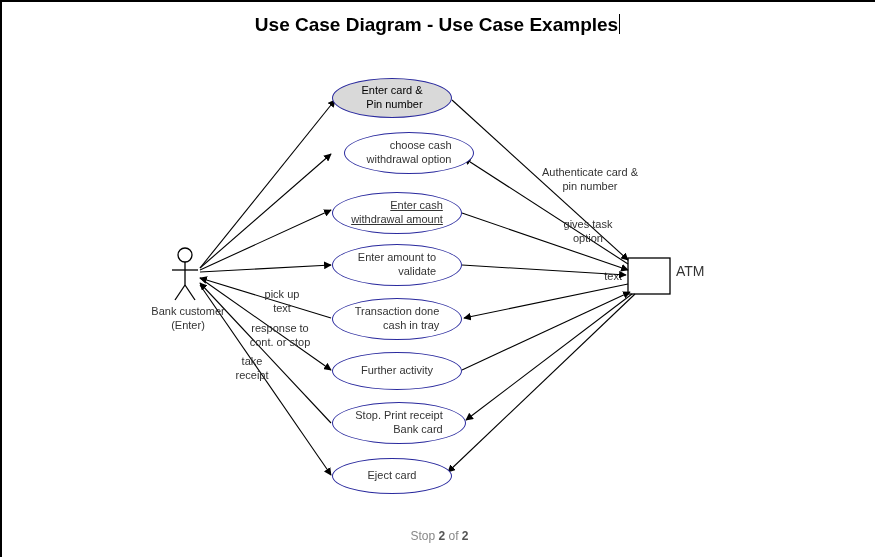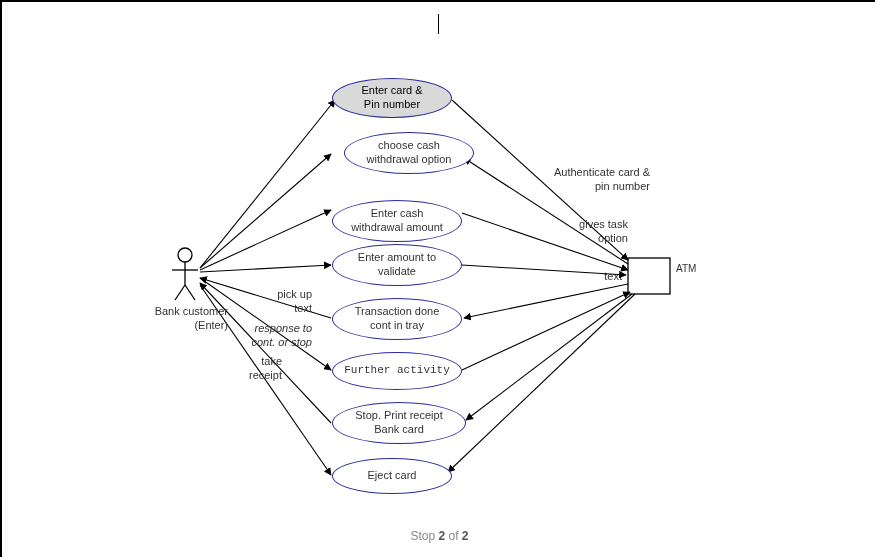--- a/index.html
+++ b/index.html
@@ -33,37 +33,37 @@
   }
   .ellipse {
     position: absolute;
     border: 1px solid #2a2a9e;
     border-radius: 50%;
     font-size: 11px;
     color: #333;
     display: flex;
     align-items: center;
     justify-content: center;
-    text-align: center;
+    text-align: right;
     line-height: 1.25;
     box-sizing: border-box;
     background: #fff;
   }
   .ellipse.filled {
     background: #d9d9d9;
     color: #000;
   }
   .actor-label, .atm-label, .edge-label {
     position: absolute;
     font-size: 11px;
     color: #333;
-    text-align: right;
+    text-align: center;
     line-height: 1.25;
   }
-  .atm-label { font-size: 10px; }
+  .atm-label { font-size: 14px; }
   .page-footer {
     position: absolute;
     bottom: 14px;
     width: 100%;
     text-align: center;
     font-size: 12px;
     color: #888;
   }
   .page-footer b { color: #555; }
   svg.overlay {
@@ -71,21 +71,21 @@
     left: 0; top: 0;
     width: 875px;
     height: 557px;
     pointer-events: none;
   }
 </style>
 </head>
 <body>
 
 <div class="title">
-  <span class="title-cursor"></span>
+  <span>Use Case Diagram - Use Case Examples</span><span class="title-cursor"></span>
 </div>
 
 <svg class="overlay">
   <defs>
     <marker id="arrow" viewBox="0 0 10 10" refX="9" refY="5" markerWidth="7" markerHeight="7" orient="auto-start-reverse">
       <path d="M 0 0 L 10 5 L 0 10 z" fill="#000"></path>
     </marker>
   </defs>
 
   <g stroke="#000" stroke-width="1.3" fill="none">
@@ -142,50 +142,50 @@
 <div class="atm-label" style="left:676px; top:263px;">ATM</div>
 
 <div class="ellipse filled" style="left:332px; top:78px;  width:120px; height:40px;">
     <span style="white-space:pre-line;">Enter card &amp;
 Pin number</span>
   </div>
 <div class="ellipse" style="left:344px; top:132px; width:130px; height:42px;">
     <span style="white-space:pre-line;">choose cash
 withdrawal option</span>
   </div>
-<div class="ellipse" style="left:332px; top:200px; width:130px; height:42px;">
+<div class="ellipse" style="left:332px; top:192px; width:130px; height:42px;text-decoration:underline;">
     <span style="white-space:pre-line;">Enter cash
 withdrawal amount</span>
   </div>
 <div class="ellipse" style="left:332px; top:244px; width:130px; height:42px;">
     <span style="white-space:pre-line;">Enter amount to
 validate</span>
   </div>
 <div class="ellipse" style="left:332px; top:298px; width:130px; height:42px;">
     <span style="white-space:pre-line;">Transaction done
-cont in tray</span>
+cash in tray</span>
   </div>
-<div class="ellipse" style="left:332px; top:352px; width:130px; height:38px;font-family:Liberation Mono, monospace;">
+<div class="ellipse" style="left:332px; top:352px; width:130px; height:38px;">
     <span style="white-space:pre-line;">Further activity</span>
   </div>
 <div class="ellipse" style="left:332px; top:402px; width:134px; height:42px;">
     <span style="white-space:pre-line;">Stop. Print receipt
 Bank card</span>
   </div>
 <div class="ellipse" style="left:332px; top:458px; width:120px; height:36px;">
     <span style="white-space:pre-line;">Eject card</span>
   </div>
 
 <div class="edge-label" style="left:530px; top:166px; width:120px;"><span style="white-space:pre-line;">Authenticate card &amp;
 pin number</span></div>
 <div class="edge-label" style="left:548px; top:218px; width:80px;"><span style="white-space:pre-line;">gives task
 option</span></div>
 <div class="edge-label" style="left:252px; top:288px; width:60px;"><span style="white-space:pre-line;">pick up
 text</span></div>
-<div class="edge-label" style="left:232px; top:322px; width:80px;font-style:italic;"><span style="white-space:pre-line;">response to
+<div class="edge-label" style="left:240px; top:322px; width:80px;"><span style="white-space:pre-line;">response to
 cont. or stop</span></div>
 <div class="edge-label" style="left:222px; top:355px; width:60px;"><span style="white-space:pre-line;margin-top:18px;">take
 receipt</span></div>
 
 <div class="page-footer">
   <span>Stop</span>
   <b>2</b>
   <span>of</span>
   <b>2</b>
 </div>

